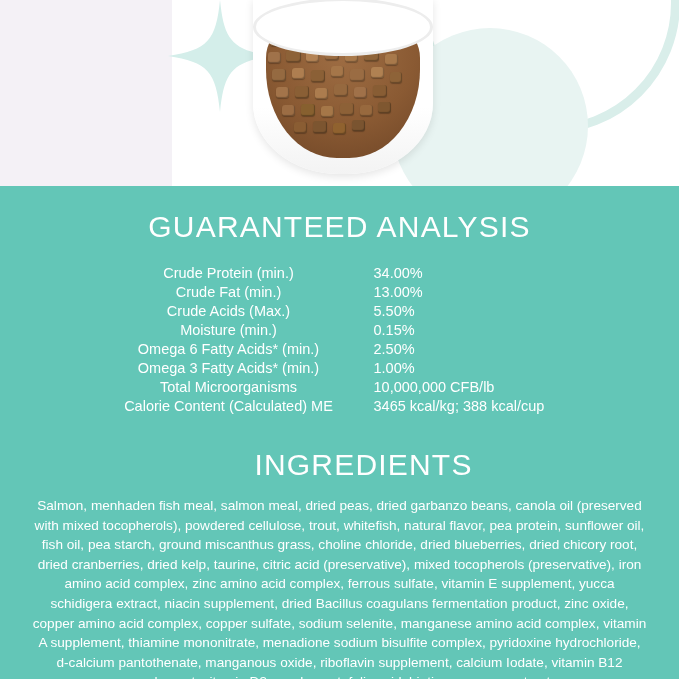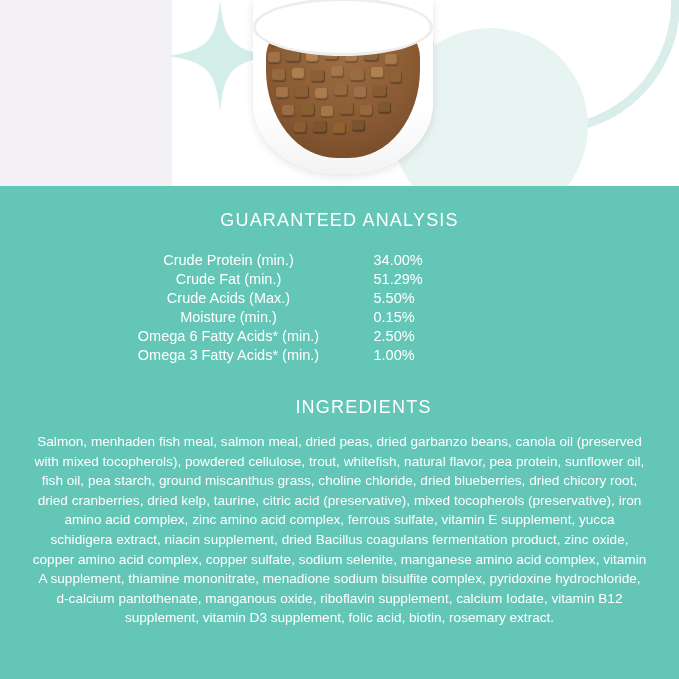--- a/index.html
+++ b/index.html
@@ -116,21 +116,21 @@
   .teal {
     position: relative;
     width: 100%;
     height: 493px;
     background: #63c6b7;
     color: #ffffff;
     box-sizing: border-box;
   }
   .section-title {
     text-align: center;
-    font-size: 18px;
+    font-size: 30px;
     letter-spacing: 1.2px;
     font-weight: 400;
     color: #ffffff;
   }
   #ga-title { padding-top: 24px; }
 
   .ga-table {
     margin: 20px auto 0 auto;
     width: 512px;
     border-collapse: collapse;
@@ -233,38 +233,46 @@
     <div class="section-title" id="ga-title">GUARANTEED ANALYSIS</div>
 
     <table class="ga-table">
       <tbody>
         <tr>
           <td class="ga-label">Crude Protein (min.)</td>
           <td class="ga-value">34.00%</td>
         </tr>
         <tr>
           <td class="ga-label">Crude Fat (min.)</td>
-          <td class="ga-value">51.29%</td>
+          <td class="ga-value">13.00%</td>
         </tr>
         <tr>
           <td class="ga-label">Crude Acids (Max.)</td>
           <td class="ga-value">5.50%</td>
         </tr>
         <tr>
           <td class="ga-label">Moisture (min.)</td>
           <td class="ga-value">0.15%</td>
         </tr>
         <tr>
           <td class="ga-label">Omega 6 Fatty Acids* (min.)</td>
           <td class="ga-value">2.50%</td>
         </tr>
         <tr>
           <td class="ga-label">Omega 3 Fatty Acids* (min.)</td>
           <td class="ga-value">1.00%</td>
         </tr>
+        <tr>
+          <td class="ga-label">Total Microorganisms</td>
+          <td class="ga-value">10,000,000 CFB/lb</td>
+        </tr>
+        <tr>
+          <td class="ga-label">Calorie Content (Calculated) ME</td>
+          <td class="ga-value">3465 kcal/kg; 388 kcal/cup</td>
+        </tr>
       </tbody>
     </table>
 
     <div class="section-title" id="ing-title">INGREDIENTS</div>
 
     <div class="ingredients">Salmon, menhaden fish meal, salmon meal, dried peas, dried garbanzo beans, canola oil (preserved with mixed tocopherols), powdered cellulose, trout, whitefish, natural flavor, pea protein, sunflower oil, fish oil, pea starch, ground miscanthus grass, choline chloride, dried blueberries, dried chicory root, dried cranberries, dried kelp, taurine, citric acid (preservative), mixed tocopherols (preservative), iron amino acid complex, zinc amino acid complex, ferrous sulfate, vitamin E supplement, yucca schidigera extract, niacin supplement, dried Bacillus coagulans fermentation product, zinc oxide, copper amino acid complex, copper sulfate, sodium selenite, manganese amino acid complex, vitamin A supplement, thiamine mononitrate, menadione sodium bisulfite complex, pyridoxine hydrochloride, d-calcium pantothenate, manganous oxide, riboflavin supplement, calcium Iodate, vitamin B12 supplement, vitamin D3 supplement, folic acid, biotin, rosemary extract.</div>
 
   </div>
 </div>
 

